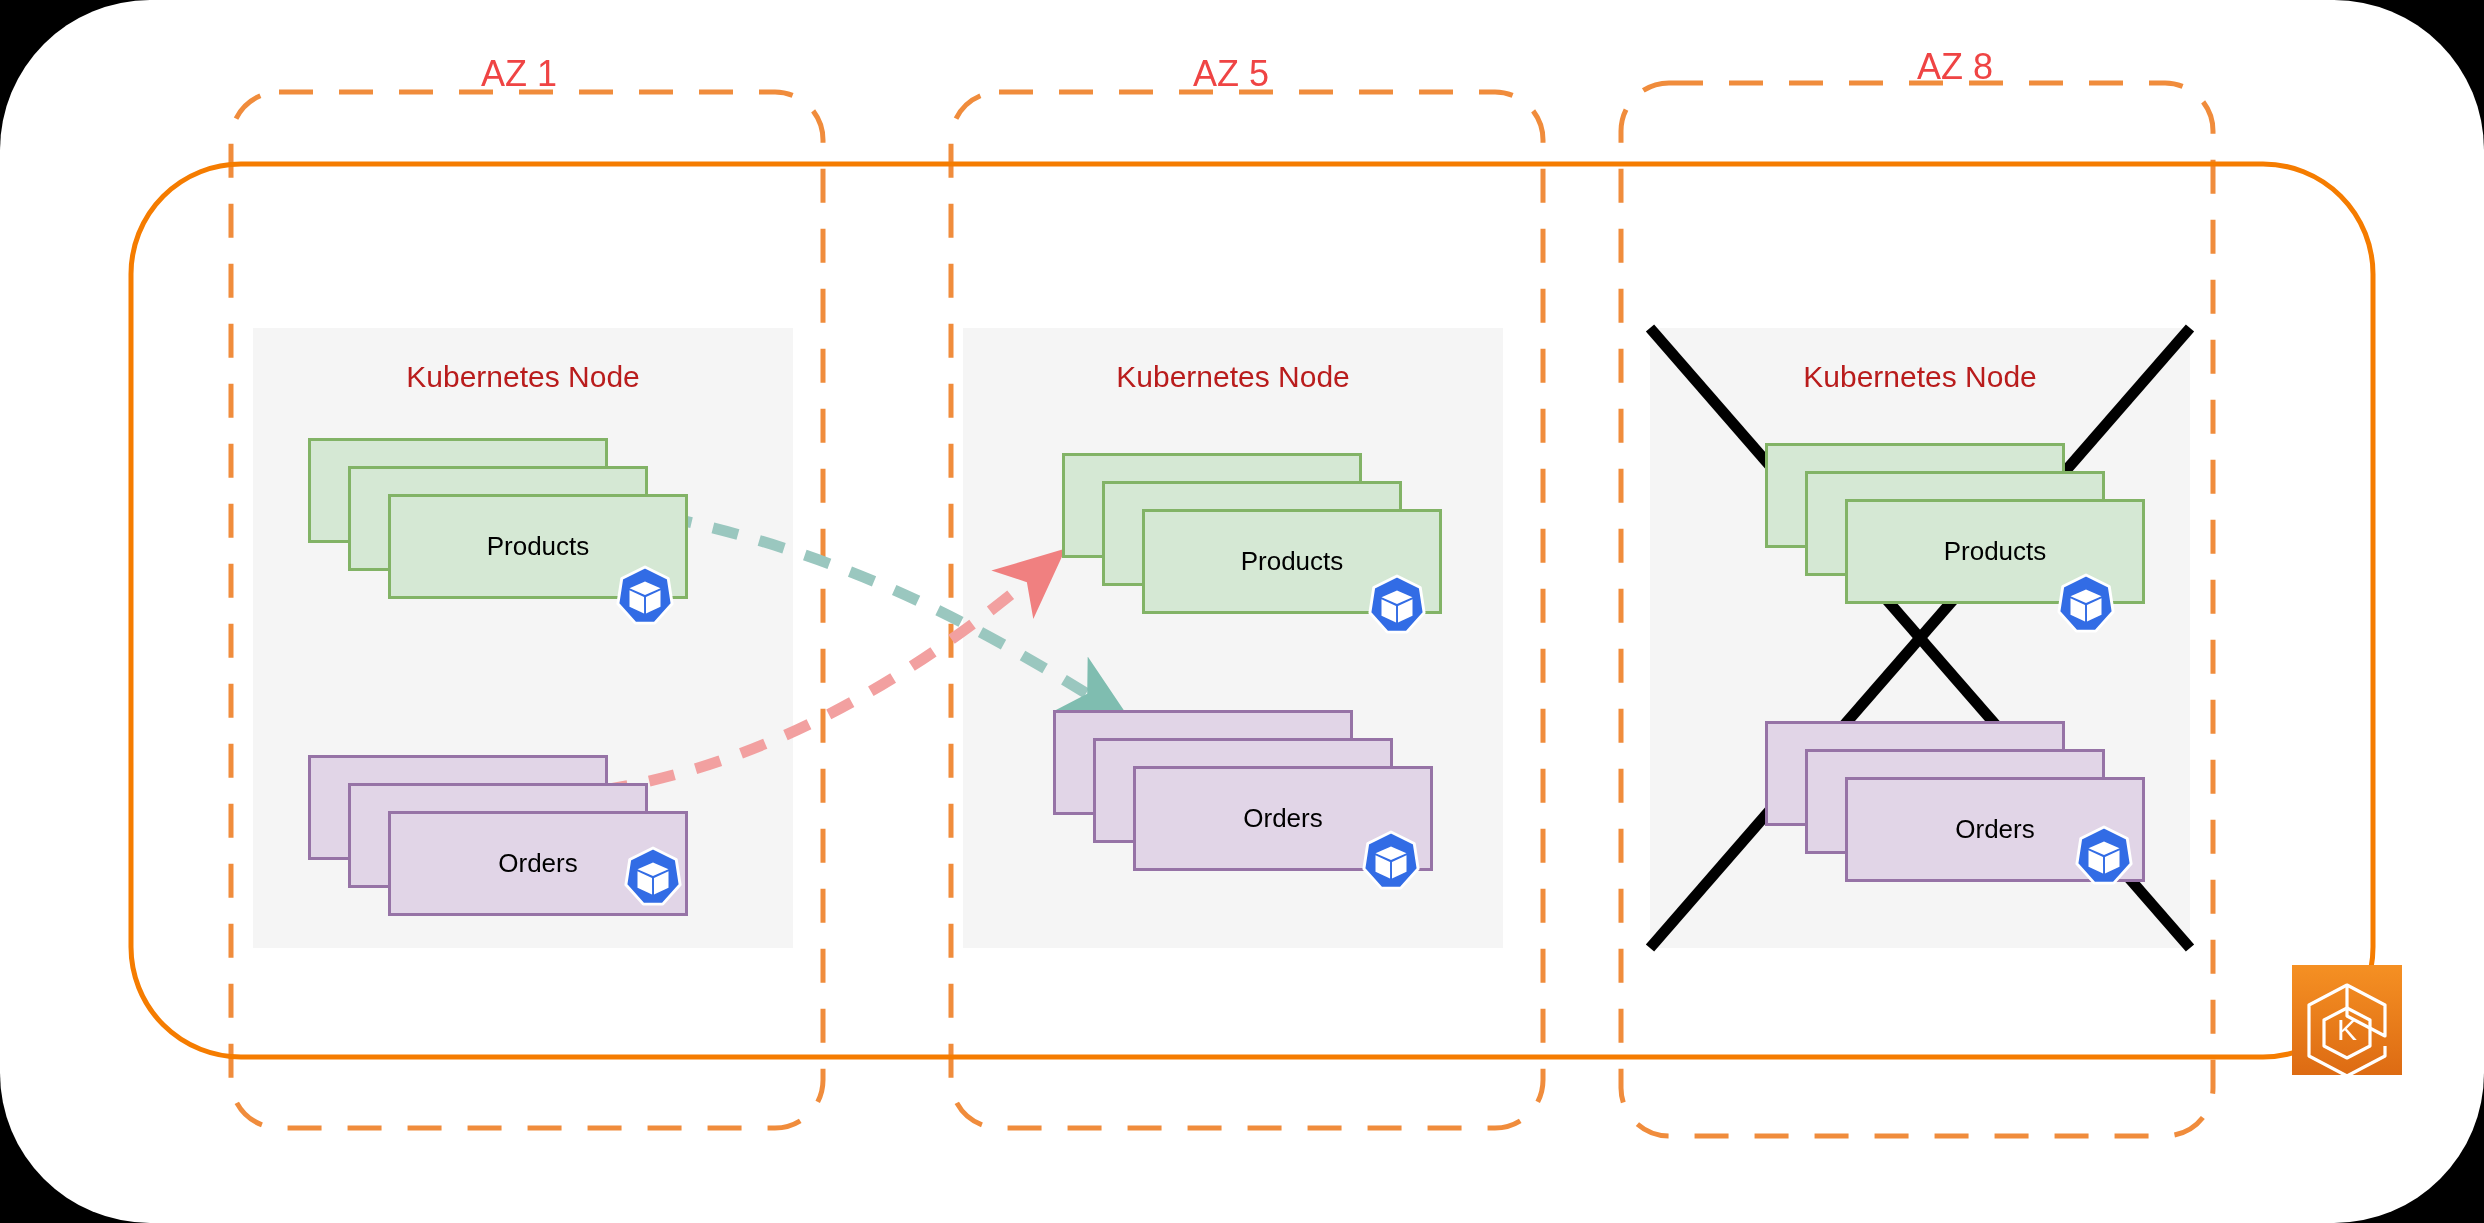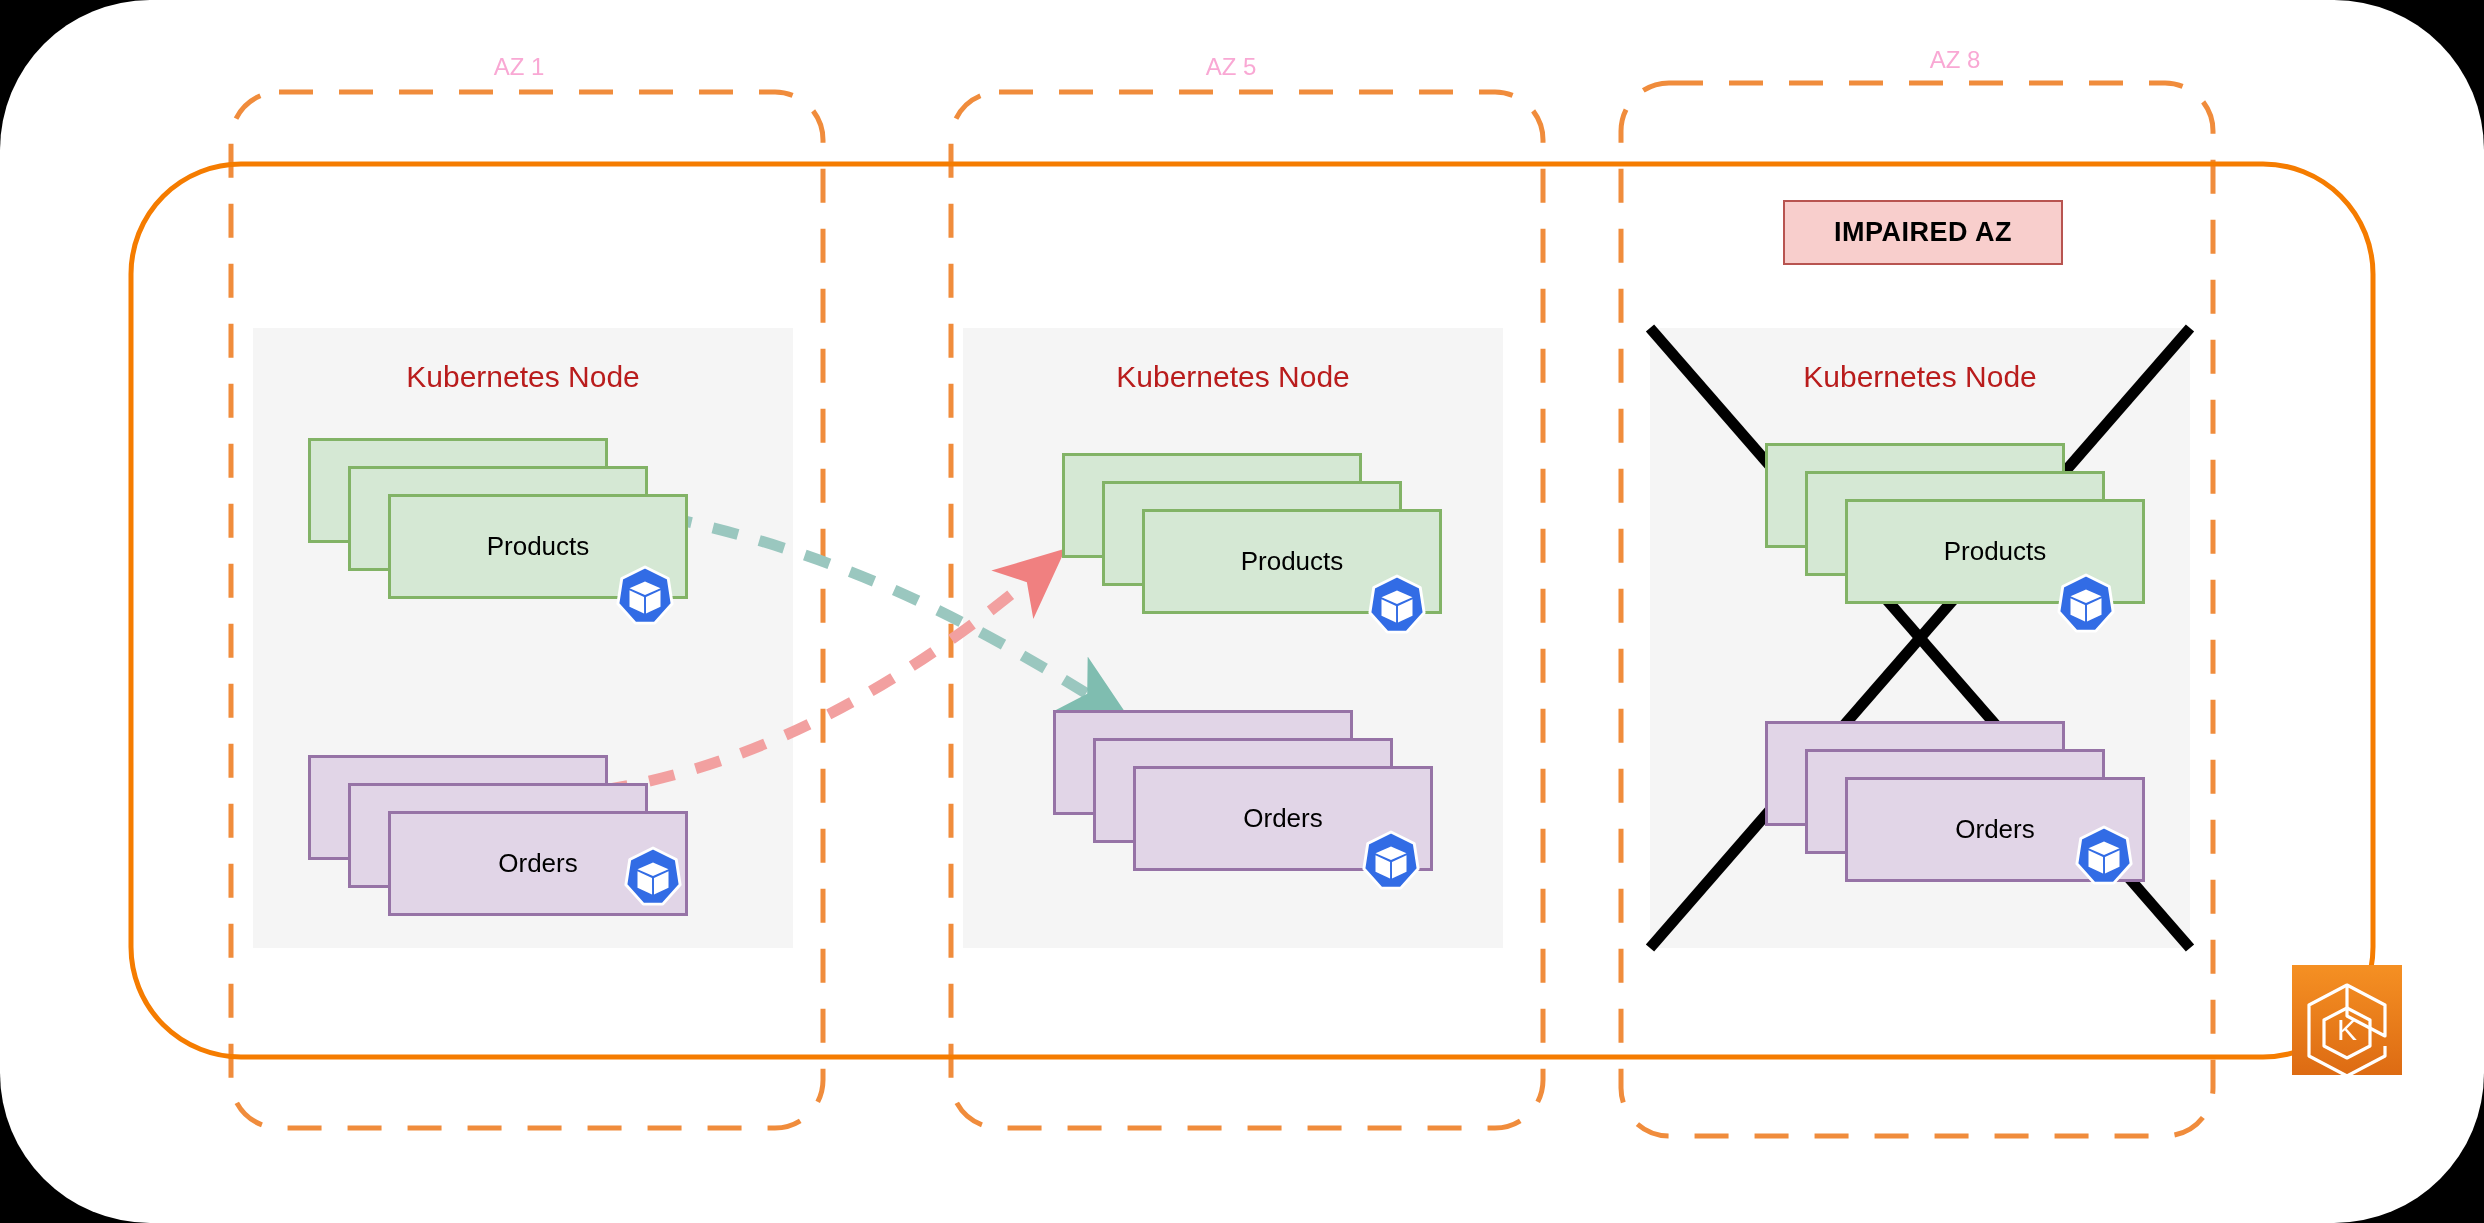--- a/index.html
+++ b/index.html
@@ -31,22 +31,22 @@
   .layer-svg {
     position: absolute;
     left: 0;
     top: 0;
     width: 2484px;
     height: 1223px;
     overflow: visible;
   }
   .az-label {
     position: absolute;
-    font-size: 24px;
-    color: #f9a8d4;
+    font-size: 36px;
+    color: #ef4444;
     text-align: center;
     white-space: nowrap;
     transform: translateX(-50%);
   }
   .node-box {
     position: absolute;
     background: #f5f5f5;
   }
   .node-title {
     position: absolute;
@@ -227,21 +227,20 @@
     <div class="pod-card purple c2"></div>
     <div class="pod-label">Orders</div>
   </div>
   <svg class="k8s-badge" style="left:2073px; top:825px;" viewBox="0 0 64 64">
     <path d="M32 2 L56 14 L60 40 L42 60 L22 60 L4 40 L8 14 Z" fill="#326ce5" stroke="#ffffff" stroke-width="3" stroke-linejoin="round"></path>
     <path d="M32 17 L48 24 L32 31 L16 24 Z" fill="#ffffff"></path>
     <path d="M16 26 L31 33 L31 50 L16 43 Z" fill="#ffffff"></path>
     <path d="M48 26 L33 33 L33 50 L48 43 Z" fill="#ffffff"></path>
   </svg>
 
-  <div class="impaired-badge" style="left:1783px; top:200px; width:280px; height:65px;">IMPAIRED AZ</div>
 
   <svg class="layer-svg" viewBox="0 0 2484 1223">
 
     <path d="M 666 517 C 870 560, 1000 640, 1120 714" fill="none" stroke="#9ac7bf" stroke-width="11" stroke-dasharray="26 22" stroke-linecap="butt" marker-end="url(#arrowTeal)"></path>
 
     <path d="M 602 790 C 800 760, 960 640, 1056 557" fill="none" stroke="#f2a0a0" stroke-width="11" stroke-dasharray="26 22" stroke-linecap="butt" marker-end="url(#arrowPink)"></path>
 
     <g>
       <line x1="1650" y1="328" x2="2190" y2="948" stroke="#000000" stroke-width="11"></line>
       <line x1="2190" y1="328" x2="1650" y2="948" stroke="#000000" stroke-width="11"></line>

